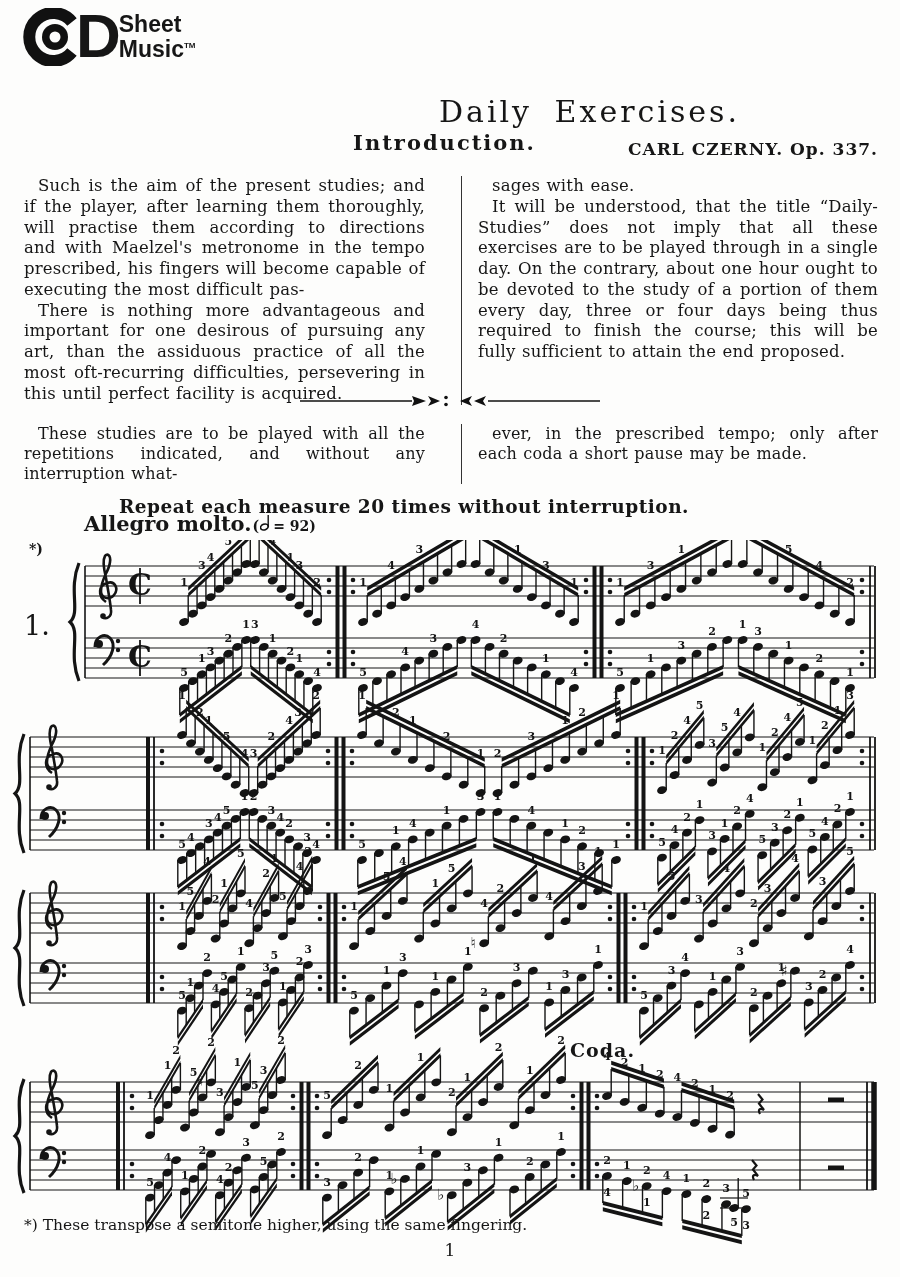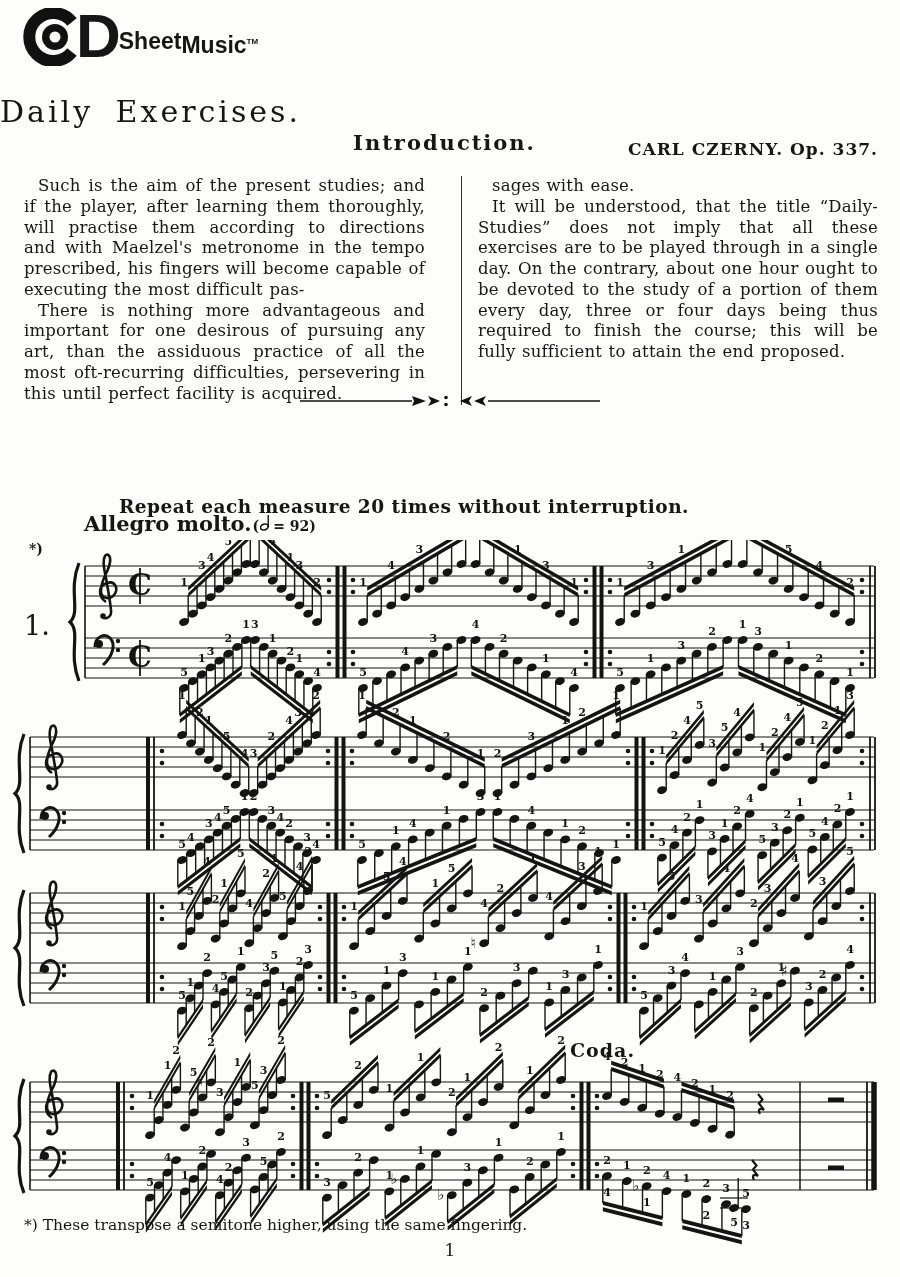--- a/index.html
+++ b/index.html
@@ -7,26 +7,26 @@
     position:relative;width:900px;height:1277px;margin:0 auto;
     background:#fdfdfc;color:#161616;overflow:hidden;
     font-family:"DejaVu Serif","Liberation Serif",serif;
   }
   
   .logo{position:absolute;left:22px;top:8px;display:flex;align-items:flex-start;}
   .logo .dchar{
     font-family:"Liberation Sans","DejaVu Sans",sans-serif;font-weight:bold;
     font-size:62px;line-height:56px;letter-spacing:-4px;margin-left:-6px;
   }
-  .logo .stack{display:flex;flex-direction:row;margin-left:2px;margin-top:23px;
+  .logo .stack{display:flex;flex-direction:column;margin-left:2px;margin-top:6px;
     font-family:"Liberation Sans","DejaVu Sans",sans-serif;font-weight:bold;
     font-size:23px;line-height:21px;letter-spacing:0;}
   .logo .tm{font-size:8px;vertical-align:super;font-weight:bold;}
   
-  .title{position:absolute;top:94px;left:0;width:740px;text-align:left;
+  .title{position:absolute;top:94px;left:0;width:740px;text-align:right;
     font-size:30px;letter-spacing:3px;word-spacing:10px;}
   .subtitle{position:absolute;top:130px;left:0;width:889px;text-align:center;
     font-size:21px;font-weight:bold;letter-spacing:2px;}
   .composer{position:absolute;top:139px;right:22px;font-size:17px;font-weight:bold;letter-spacing:1px;}
   
   .cols{position:absolute;left:24px;width:854px;display:flex;}
   .col{width:50%;font-size:16.5px;line-height:1.26;text-align:justify;
     letter-spacing:0.2px;word-spacing:1px;}
   .col.left{padding-right:16px;box-sizing:border-box;}
   .col.right{padding-left:16px;box-sizing:border-box;border-left:1.5px solid #333;margin-left:20px;}
@@ -90,20 +90,28 @@
     <line x1="0" y1="9" x2="112" y2="9" stroke="#111" stroke-width="1.6"></line>
     <line x1="188" y1="9" x2="300" y2="9" stroke="#111" stroke-width="1.6"></line>
     <polygon points="112,9 126,4 124,9 126,14" fill="#111" transform="rotate(180 119 9)"></polygon>
     <polygon points="128,4 140,9 128,14 131,9" fill="#111"></polygon>
     <circle cx="146" cy="5.5" r="1.8" fill="#111"></circle>
       <circle cx="146" cy="12.5" r="1.8" fill="#111"></circle>
     <polygon points="160,9 172,4 169,9 172,14" fill="#111"></polygon>
     <polygon points="174,4 186,9 174,14 177,9" fill="#111" transform="rotate(180 180 9)"></polygon>
   </svg>
 
+  <div class="cols note">
+    <div class="col left">
+      <p>These studies are to be played with all the repetitions indicated, and without any interruption what-</p>
+    </div>
+    <div class="col right">
+      <p>ever, in the prescribed tempo; only after each coda a short pause may be made.</p>
+    </div>
+  </div>
 
   <div class="instruction">Repeat each measure 20 times without interruption.</div>
   <div class="tempo">
     <span>Allegro molto.</span>
       <span class="mm">(</span>
     <svg width="11" height="18" viewBox="0 0 11 18">
       <ellipse cx="4.4" cy="14" rx="4" ry="2.8" fill="none" stroke="#111" stroke-width="1.6" transform="rotate(-20 4.4 14)"></ellipse>
       <line x1="8.2" y1="14" x2="8.2" y2="2" stroke="#111" stroke-width="1.4"></line>
     </svg>
     <span class="mm">= 92)</span>

